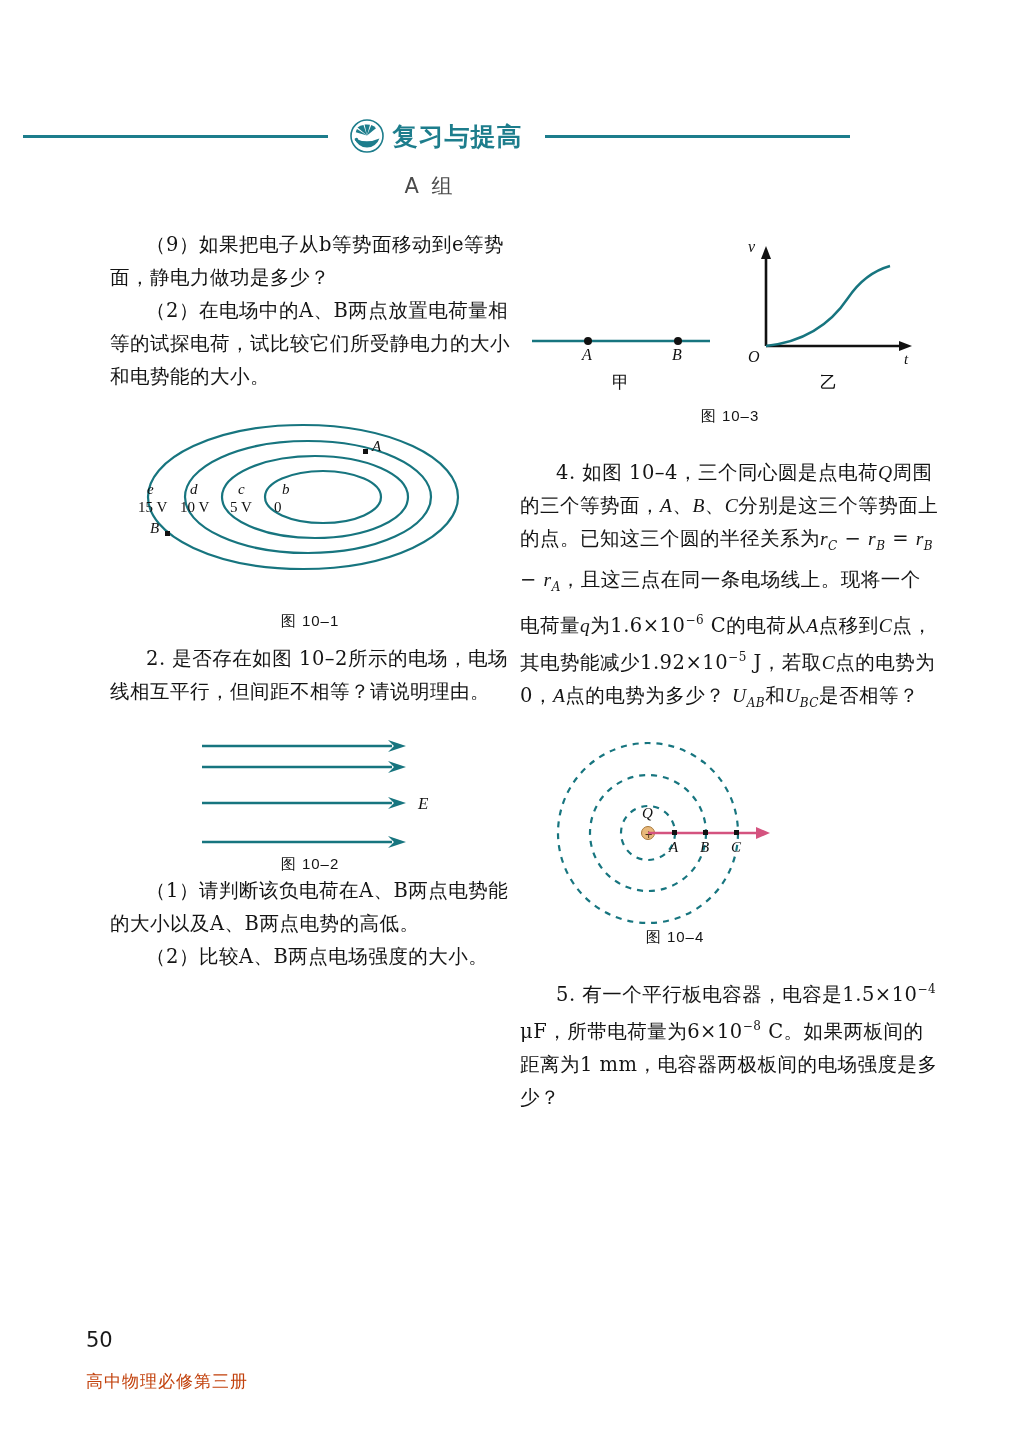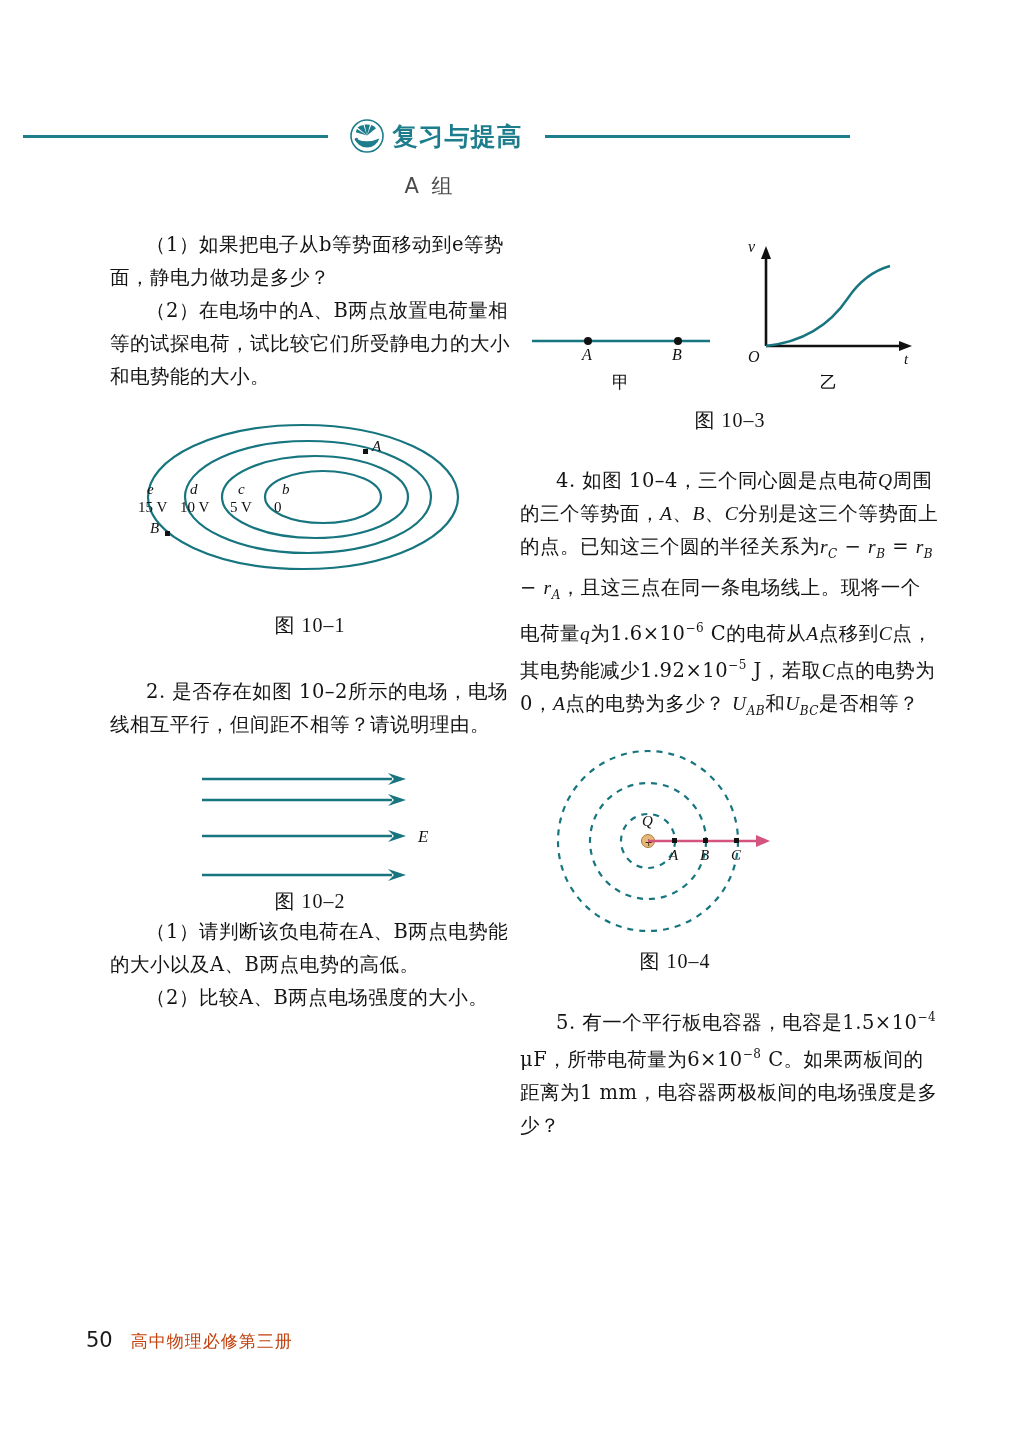--- a/index.html
+++ b/index.html
@@ -30,27 +30,27 @@
   .col.left{left:110px;}
   .col.right{left:520px;width:420px;}
 
   .q{font-family:"DejaVu Serif", serif;font-size:19.5px;color:#141414;
      line-height:33px;letter-spacing:0.5px;margin:0 0 0 0;}
   .q.indent{text-indent:36px;}
   .q i{font-family:"Liberation Serif", serif;font-style:italic;}
   .sup{font-size:12px;vertical-align:super;}
   .sub{font-size:12px;vertical-align:sub;font-style:italic;}
 
-  .figcap{font-family:Liberation Serif, serif;font-size:20px;color:#141414;
+  .figcap{font-family:Liberation Sans, sans-serif;font-size:15px;color:#141414;
           text-align:center;letter-spacing:1px;}
 
   .figbox{position:relative;}
 
   
-  .footer{position:absolute;left:86px;top:1328px;display:flex;align-items:baseline;gap:18px;}
+  .footer{position:absolute;left:86px;top:1328px;display:flex;align-items:baseline;gap:18px;flex-direction:column;}
   .folio{font-family:"DejaVu Sans", sans-serif;font-size:21px;color:#1a1a1a;}
   .booktitle{font-family:"DejaVu Sans", sans-serif;font-size:17px;color:#c2410c;letter-spacing:1px;}
 
   svg{display:block;}
   .teal{stroke:#17757f;fill:none;}
 </style>
 </head>
 <body>
 
 <div class="page">
@@ -71,21 +71,21 @@
       </span>
       <span class="brand-title">复习与提高</span>
     </div>
     <div class="hrule right"></div>
   </div>
 
   <div class="group-title">A 组</div>
 
   <div class="col left">
 
-    <p class="q indent">（1）如果把电子从b等势面移动到e等势面，静电力做功是多少？</p>
+    <p class="q indent">（9）如果把电子从b等势面移动到e等势面，静电力做功是多少？</p>
     <p class="q indent">（2）在电场中的A、B两点放置电荷量相等的试探电荷，试比较它们所受静电力的大小和电势能的大小。</p>
 
     <div class="figbox" style="margin-top:22px;">
       <svg width="400" height="185" viewBox="0 0 400 185">
         <g class="teal" stroke-width="2.2">
           <ellipse cx="193" cy="82" rx="155" ry="72"></ellipse>
           <ellipse cx="198" cy="82" rx="123" ry="56"></ellipse>
           <ellipse cx="205" cy="82" rx="93" ry="41"></ellipse>
           <ellipse cx="213" cy="82" rx="58" ry="26"></ellipse>
         </g>
@@ -103,21 +103,21 @@
           <text x="70" y="97">10 V</text>
           <text x="128" y="79" font-style="italic">c</text>
           <text x="120" y="97">5 V</text>
           <text x="172" y="79" font-style="italic">b</text>
           <text x="164" y="97">0</text>
         </g>
       </svg>
       <div class="figcap" style="margin-top:12px;">图 10–1</div>
     </div>
 
-    <p class="q indent" style="margin-top:36px;">2. 是否存在如图 10–2所示的电场，电场线相互平行，但间距不相等？请说明理由。</p>
+    <p class="q indent" style="margin-top:11px;">2. 是否存在如图 10–2所示的电场，电场线相互平行，但间距不相等？请说明理由。</p>
 
     <div class="figbox" style="margin-top:22px;">
       <svg width="400" height="125" viewBox="0 0 400 125">
         <g stroke="#17757f" stroke-width="2.4" fill="none">
           <line x1="92" y1="16" x2="282" y2="16"></line>
           <line x1="92" y1="37" x2="282" y2="37"></line>
           <line x1="92" y1="73" x2="282" y2="73"></line>
           <line x1="92" y1="112" x2="282" y2="112"></line>
         </g>
         <g fill="#17757f">
@@ -179,21 +179,21 @@
 
         <rect x="152" y="92" width="5" height="5" fill="#111"></rect>
         <rect x="183" y="92" width="5" height="5" fill="#111"></rect>
         <rect x="214" y="92" width="5" height="5" fill="#111"></rect>
         <g font-family="Liberation Serif, serif" font-style="italic" font-size="15" fill="#111">
           <text x="149" y="114">A</text>
           <text x="180" y="114">B</text>
           <text x="211" y="114">C</text>
         </g>
       </svg>
-      <div class="figcap" style="margin-top:12px;margin-left:-110px;">图 10–4</div>
+      <div class="figcap" style="margin-top:0px;margin-left:-110px;">图 10–4</div>
     </div>
 
     <p class="q indent" style="margin-top:26px;">5. 有一个平行板电容器，电容是1.5×10<span class="sup">−4</span> μF，所带电荷量为6×10<span class="sup">−8</span> C。如果两板间的距离为1 mm，电容器两极板间的电场强度是多少？</p>
   </div>
 
   <div class="footer">
     <span class="folio">50</span>
     <span class="booktitle">高中物理必修第三册</span>
   </div>
 

